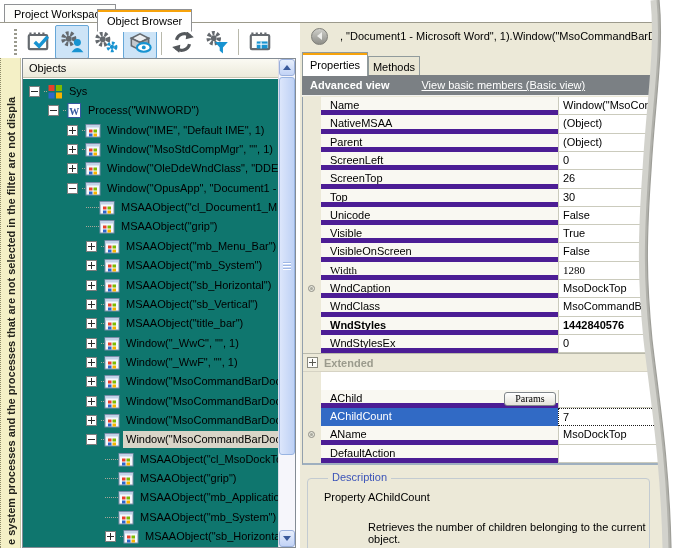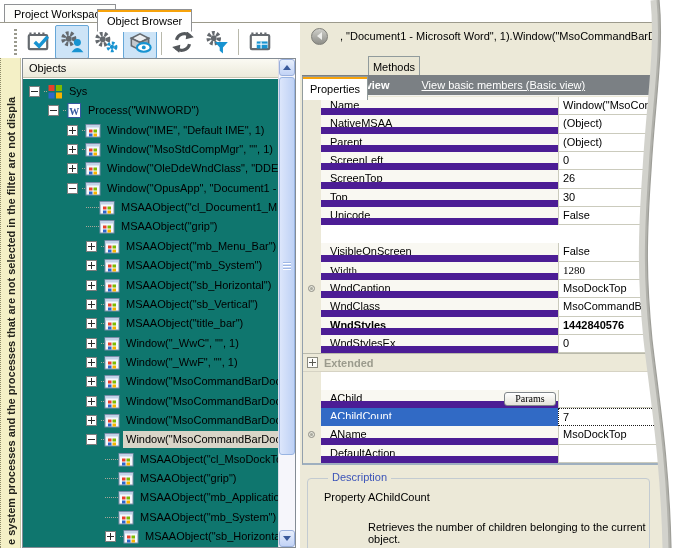--- a/index.html
+++ b/index.html
@@ -67,21 +67,21 @@
   #viewbar{position:absolute;left:2px;top:52px;width:385px;height:21px;background:#7b8084;color:#fff;
            display:flex;align-items:center;border-bottom:1px solid #f2f2ee;box-sizing:border-box;}
   #viewbar .vtitle{font-weight:bold;margin-left:8px;}
   #viewbar .vlink{margin-left:32px;text-decoration:underline;cursor:pointer;}
   
   #grid{position:absolute;left:2px;top:74px;width:385px;height:366px;background:#fff;
         border-left:1px solid #93a0ac;border-bottom:2px solid #9eafbf;box-sizing:content-box;}
   #gmargin{position:absolute;left:0;top:0;width:18px;height:100%;background:#ece9d8;}
   .grow{position:absolute;left:0;width:100%;}
   .gname{position:absolute;left:18px;width:237px;height:100%;box-sizing:border-box;
-         border-bottom:7px solid #4c1d95;background:#f9f8f2;line-height:17px;padding-left:9px;overflow:hidden;}
+         border-bottom:5px solid #4c1d95;background:#f9f8f2;line-height:17px;padding-left:9px;overflow:hidden;}
   .gval{position:absolute;left:255px;right:0;height:100%;box-sizing:border-box;
         border-bottom:1px solid #cbcbbd;border-left:1px solid #cbcbbd;background:#fff;line-height:17px;padding-left:4px;white-space:nowrap;overflow:hidden;}
   .grow.selected .gname{background:#316ac5;color:#fff;border-bottom-color:#316ac5;}
   .grow.selected .gval{border:1px dotted #1a1a1a;background:#fff;line-height:16px;}
   .ggroup{position:absolute;left:0;width:100%;box-sizing:border-box;background:#ece9d8;
           border-top:1px solid #b9b9ab;border-bottom:1px solid #d6d3c4;
           font-weight:bold;color:#9b9b8d;display:flex;align-items:center;}
   .gexp{width:11px;height:11px;box-sizing:border-box;border:1px solid #8b8b80;background:#fdfdfa;
         position:relative;flex:none;margin:0 6px 0 4px;}
   .gexp:before{content:"";position:absolute;left:1px;right:1px;top:4px;height:1px;background:#5a5a52;}
@@ -500,21 +500,21 @@
     </div>
   </div>
 
   <div id="rpanel">
     <div id="addr">
       <div id="backbtn">
           <div class="arrow-l"></div>
         </div>
       <div id="addrtext">, "Document1 - Microsoft Word", 1).Window("MsoCommandBarDo</div>
     </div>
-    <div class="ins-tab active" style="left:2px;top:29px;width:64px;height:23px;margin-top:24px;">
+    <div class="ins-tab active" style="left:2px;top:29px;width:64px;height:23px;">
       <span>Properties</span>
     </div>
     <div class="ins-tab" style="left:68px;top:33px;width:50px;height:19px;">
       <span>Methods</span>
     </div>
     <div id="viewbar">
       <span class="vtitle">Advanced view</span>
       <span class="vlink">View basic members (Basic view)</span>
     </div>
     <div id="grid">
@@ -539,20 +539,24 @@
           <div class="gname">ScreenTop</div>
           <div class="gval">26</div>
         </div>
         <div class="grow" style="top: 92px; height: 18px;">
           <div class="gname">Top</div>
           <div class="gval">30</div>
         </div>
         <div class="grow" style="top: 110px; height: 18px;">
           <div class="gname">Unicode</div>
           <div class="gval">False</div>
+        </div>
+        <div class="grow" style="top: 128px; height: 18px;">
+          <div class="gname">Visible</div>
+          <div class="gval">True</div>
         </div>
         <div class="grow" style="top: 146px; height: 19px;">
           <div class="gname">VisibleOnScreen</div>
           <div class="gval">False</div>
         </div>
         <div class="grow" style="top: 165px; height: 18px; font-family: Liberation Serif, serif;">
           <div class="gname">Width</div>
           <div class="gval">1280</div>
         </div>
         <div class="grow" style="top: 183px; height: 18px;">

